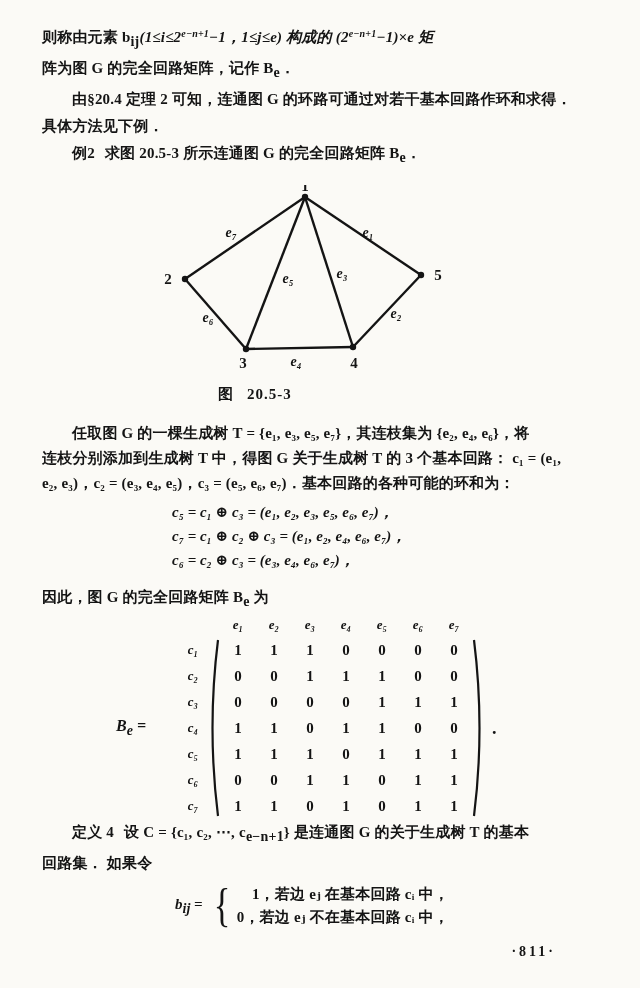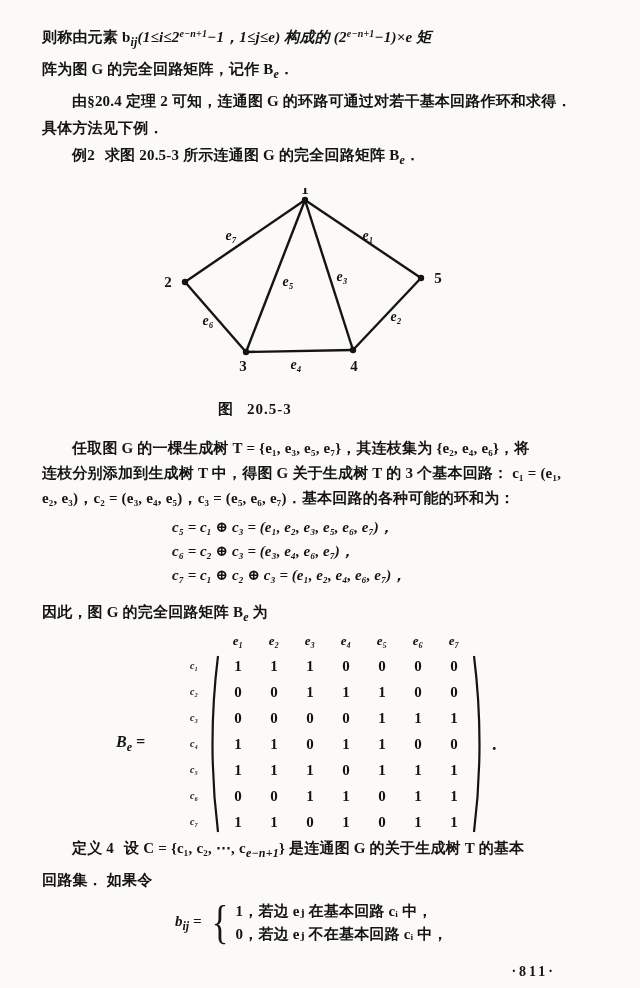--- a/index.html
+++ b/index.html
@@ -5,57 +5,57 @@
   html,body{margin:0;padding:0;background:#e8e6e0;}
   .page{
     position:relative;width:640px;height:988px;margin:0 auto;
     background:#fbfaf6;color:#141414;overflow:hidden;
     font-family:"Liberation Serif","DejaVu Serif",serif;
   }
   .content{padding:20px 40px 0 42px;}
   .bline{font-size:15px;line-height:27px;font-weight:bold;letter-spacing:0.2px;white-space:nowrap;}
   .indent{text-indent:2em;}
   .lead{margin-right:10px;}
-  sub{font-size:12px;vertical-align:-4px;font-style:italic;}
+  sub{font-size:14px;vertical-align:-4px;}
   sup{font-size:10px;vertical-align:5px;font-style:italic;}
   .math{font-style:italic;}
   
   .figure{margin-top:14px;height:192px;position:relative;}
   .figure svg{position:absolute;left:104px;top:0;}
-  .caption{margin:18px 0 0 176px;font-size:15px;font-weight:bold;line-height:22px;}
+  .caption{margin:6px 0 0 176px;font-size:15px;font-weight:bold;line-height:22px;}
   .cap-num{margin-left:14px;letter-spacing:1px;}
   
   .para3{margin-top:16px;}
   .para3 .bline{line-height:25px;}
   
   .equations{margin:4px 0 0 130px;}
   .eq-line{font-size:15px;line-height:24px;font-style:italic;font-weight:bold;white-space:nowrap;}
   .therefore{margin-top:12px;}
   
   .matrix{margin:2px 0 0 74px;width:fit-content;}
   .mtx-colheaders{display:flex;margin-left:104px;height:20px;}
   .mtx-colheaders span{width:36px;text-align:center;font-size:13px;font-style:italic;font-weight:bold;}
   .mtx-main{display:flex;align-items:center;}
   .mtx-name{font-size:16px;font-style:italic;font-weight:bold;width:56px;white-space:nowrap;}
   .mtx-rowlabels{display:flex;flex-direction:column;width:34px;}
   .mtx-rowlabels span{height:26px;line-height:26px;text-align:right;padding-right:8px;
-    font-size:10px;font-style:italic;font-weight:bold;}
+    font-size:13px;font-style:italic;font-weight:bold;}
   .mtx-grid{display:grid;grid-template-columns:repeat(7,36px);}
   .mtx-grid span{height:26px;line-height:26px;text-align:center;font-size:15px;font-weight:bold;}
   .paren{flex:0 0 14px;}
   .mtx-period{font-size:18px;font-weight:bold;margin-left:6px;}
   
   .thm{margin-top:6px;}
   
   .cases{margin:6px 0 0 133px;display:flex;align-items:center;}
   .cases-lhs{font-size:15px;font-style:italic;font-weight:bold;margin-right:8px;white-space:nowrap;}
   .brace{font-size:46px;font-weight:normal;line-height:44px;transform:scaleX(0.75);margin-right:4px;}
-  .cases-lines .bline{line-height:23px;}
-  
-  .pagenum{position:absolute;right:84px;bottom:8px;font-size:14px;font-weight:bold;letter-spacing:3px;}
+  .cases-lines .bline{line-height:23px;text-align:right;}
+  
+  .pagenum{position:absolute;right:84px;bottom:28px;font-size:14px;font-weight:bold;letter-spacing:3px;}
 </style>
 </head>
 <body>
 
 <div class="page">
   <div class="content">
 
     <div class="bline"><span>则称由元素 b</span><sub>ij</sub><span class="math">(1≤i≤2</span><sup>e−n+1</sup><span class="math">−1，1≤j≤e) 构成的 (2</span><sup>e−n+1</sup><span class="math">−1)×e 矩</span></div>
 
     <div class="bline"><span>阵为图 G 的完全回路矩阵，记作 B</span><sub>e</sub><span>．</span></div>
@@ -97,22 +97,22 @@
     <div class="caption"><span>图</span><span class="cap-num">20.5-3</span></div>
 
     <div class="para3" id="para3">
         <div class="bline indent">任取图 G 的一棵生成树 T = {e₁, e₃, e₅, e₇}，其连枝集为 {e₂, e₄, e₆}，将</div>
         <div class="bline ">连枝分别添加到生成树 T 中，得图 G 关于生成树 T 的 3 个基本回路：  c₁ = (e₁,</div>
         <div class="bline ">e₂, e₃)，c₂ = (e₃, e₄, e₅)，c₃ = (e₅, e₆, e₇)．基本回路的各种可能的环和为：</div>
       </div>
 
     <div class="equations" id="equations">
         <div class="eq-line">c₅ = c₁ ⊕ c₃ = (e₁, e₂, e₃, e₅, e₆, e₇)，</div>
+        <div class="eq-line">c₇ = c₁ ⊕ c₂ ⊕ c₃ = (e₁, e₂, e₄, e₆, e₇)，</div>
         <div class="eq-line">c₆ = c₂ ⊕ c₃ = (e₃, e₄, e₆, e₇)，</div>
-        <div class="eq-line">c₇ = c₁ ⊕ c₂ ⊕ c₃ = (e₁, e₂, e₄, e₆, e₇)，</div>
       </div>
 
     <div class="bline therefore"><span>因此，图 G 的完全回路矩阵 B</span><sub>e</sub><span> 为</span></div>
 
     <div class="matrix">
       <div class="mtx-colheaders" id="mtx-colheaders">
           <span>e₁</span>
           <span>e₂</span>
           <span>e₃</span>
           <span>e₄</span>

